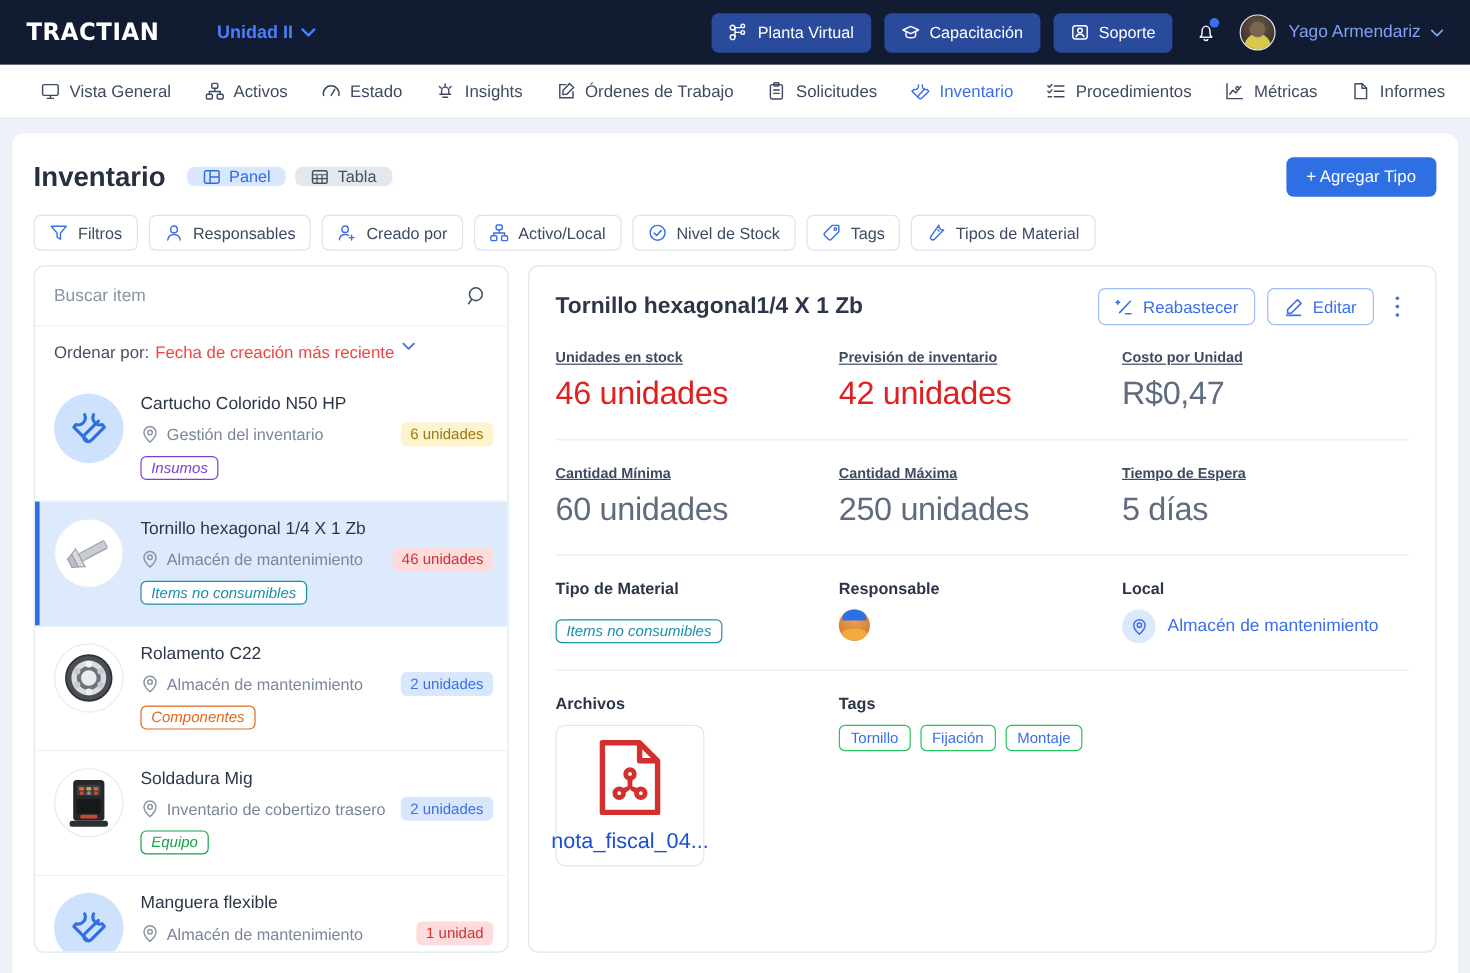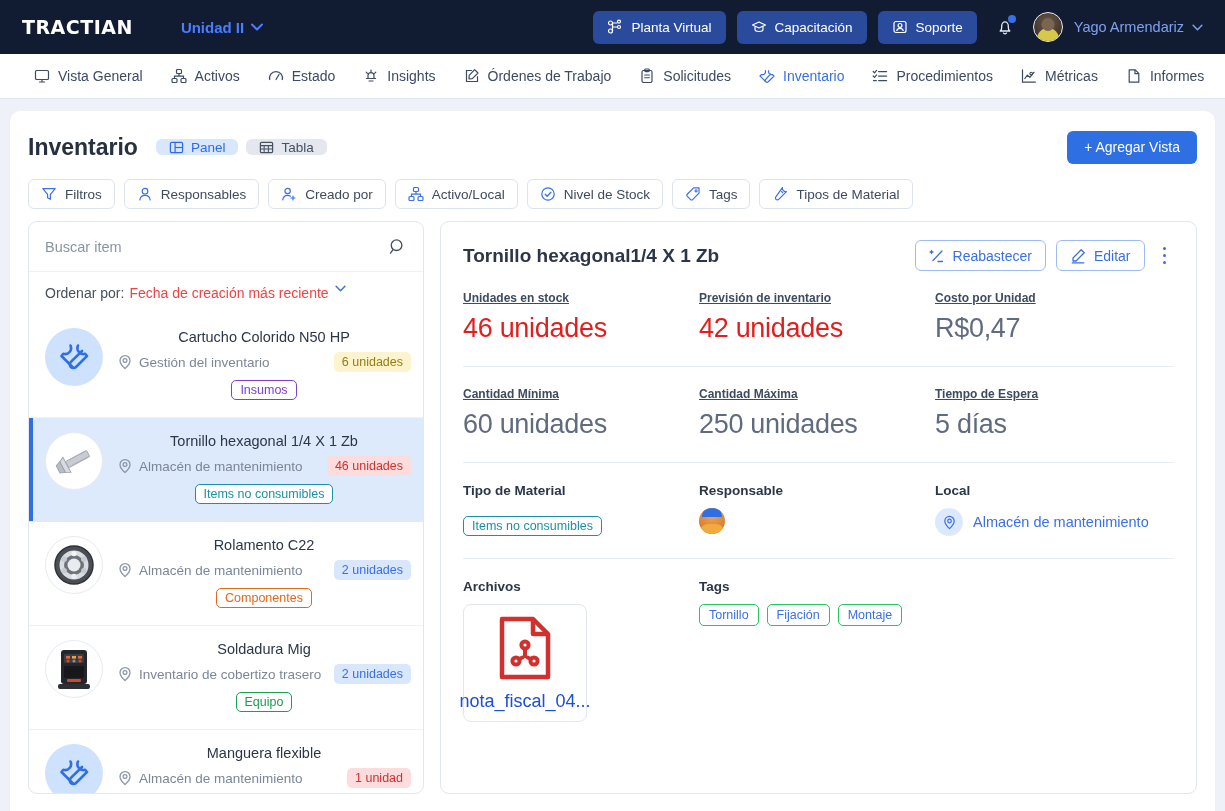--- a/index.html
+++ b/index.html
@@ -118,42 +118,41 @@
     font-size: 14px; color: #4b5costs; gap: 5px;
   }
   .sort-label { color: #46505f; font-size: 14px; }
   .sort-val { color: #ef4444; font-size: 14px; display: flex; align-items: flex-start; gap: 6px; cursor: pointer; }
 
   .items { flex: 1; overflow: hidden; }
   .item {
     display: flex; align-items: flex-start; gap: 14px; padding: 14px 12px 12px 16px;
     position: relative; cursor: pointer; border-bottom: 1px solid #eef1f6;
     min-height: 104px;
-    text-align: center;
   }
   .item.selected { background: #ddeafc; border-bottom-color: #ddeafc; }
   .item.selected::before {
     content: ""; position: absolute; left: 0; top: 0; bottom: 0; width: 4px; background: #2f6fe4;
   }
   .thumb {
     width: 58px; height: 58px; border-radius: 50%; flex: none;
     display: flex; align-items: center; justify-content: center; overflow: hidden;
   }
   .thumb.placeholder { background: #cfe2fd; }
   .thumb.photo { background: #fff; border: 1px solid #e6eaf1; }
   .item-body { flex: 1; min-width: 0; padding-top: 1px; }
   .item-row1 { font-size: 14.5px; color: #2c3648; margin-bottom: 7px; }
   .item-row2 { display: flex; align-items: center; gap: 6px; }
   .item-loc { font-size: 13.5px; color: #7b8698; display: flex; align-items: center; gap: 6px; white-space: nowrap; }
   .qty {
     margin-left: auto; font-size: 12.5px; border-radius: 5px; padding: 3px 8px; white-space: nowrap; flex: none;
   }
   .tagbox {
     display: inline-block; margin-top: 8px; font-size: 12.5px;
-    border: 1px solid; border-radius: 5px; padding: 2px 8px; background: #fff;
+    border: 1px solid; border-radius: 5px; padding: 2px 8px; background: #fff; font-style: italic;
   }
 
   
   .detail {
     flex: 1; border: 1px solid #e1e6ef; border-radius: 9px; background: #fff;
     padding: 18px 22px; overflow: hidden;
   }
   .detail-head { display: flex; align-items: center; gap: 10px; }
   .detail-title { font-size: 19px; font-weight: 700; color: #2c3648; flex: 1; }
   .ghost-btn {
@@ -345,21 +344,21 @@
     </div>
 
     <div class="seg idle">
       <svg width="15" height="15" viewBox="0 0 16 16">
         <rect x="1.5" y="2.5" width="13" height="11" rx="1.3" stroke="#46505f" stroke-width="1.3" fill="none"></rect>
         <path d="M1.5 6h13M1.5 9.5h13M5.5 6v7.5M10 6v7.5" stroke="#46505f" stroke-width="1.1"></path>
       </svg>
       <span>Tabla</span>
     </div>
 
-    <button class="add-btn">+ Agregar Vista</button>
+    <button class="add-btn">+ Agregar Tipo</button>
   </div>
 
   <div class="chips" id="chips">
   <div class="chip">
     <svg width="16" height="16" viewBox="0 0 16 16">
           <path d="M1.8 2.6h12.4L9.4 8.3v5l-2.8-1.6V8.3L1.8 2.6Z" stroke="#3a6fe8" stroke-width="1.2" fill="none" stroke-linejoin="round"></path>
         </svg>
     <span>Filtros</span>
   </div>
   <div class="chip">

